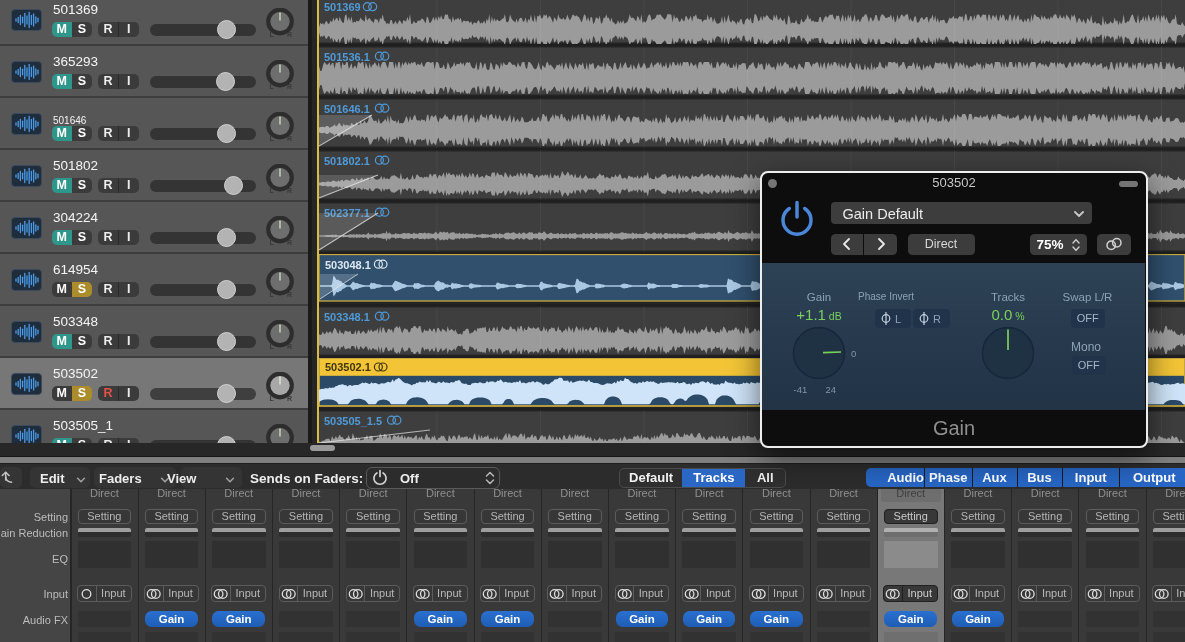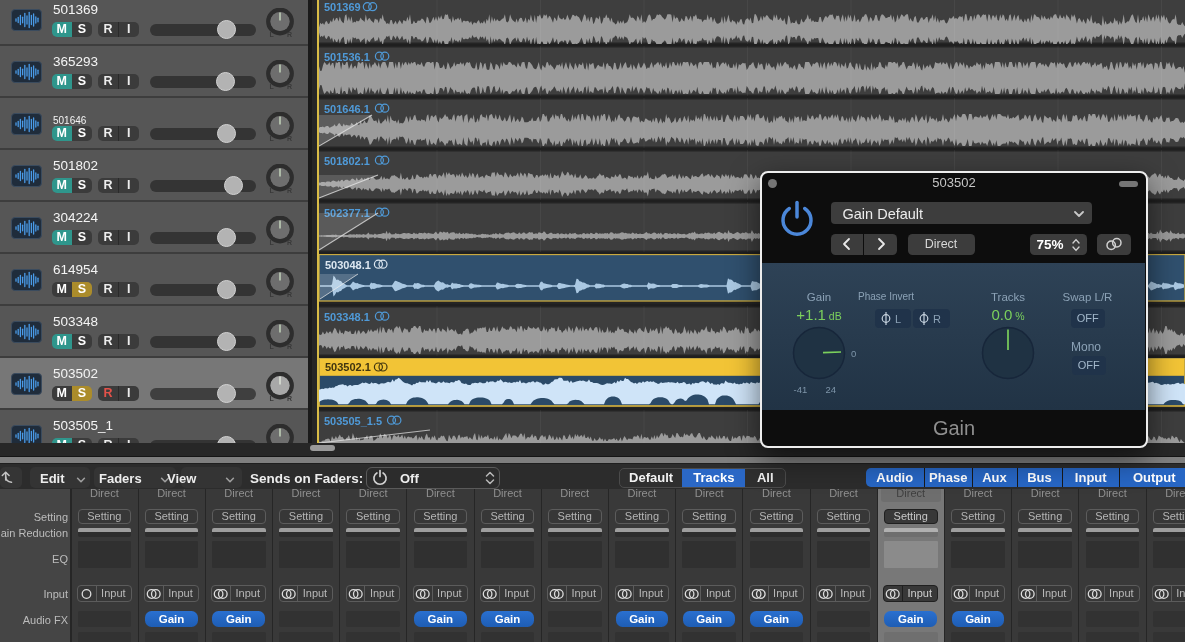--- a/index.html
+++ b/index.html
@@ -441,21 +441,21 @@
 <svg width="14" height="16" viewBox="0 0 14 16" style="position:absolute;left:483px;top:470px">
     <path d="M 3.5 6 L 7 2.5 L 10.5 6" fill="none" stroke="#b8b8b8" stroke-width="1.5" stroke-linecap="round" stroke-linejoin="round"></path>
     <path d="M 3.5 10 L 7 13.5 L 10.5 10" fill="none" stroke="#b8b8b8" stroke-width="1.5" stroke-linecap="round" stroke-linejoin="round"></path>
   </svg>
 <div style="position:absolute;left:619px;top:467.5px;width:167px;height:20px;border:1px solid #4b4b4b;border-radius:5px;background:#2f2f2f;box-sizing:border-box;overflow:hidden;display:flex">
     <div style="width:63px;text-align:center;line-height:18px;font-size:13px;font-weight:600;color:#f2f2f2">Default</div>
     <div style="width:64px;text-align:center;line-height:18px;font-size:13px;font-weight:600;color:#fff;background:#2b68c6">Tracks</div>
     <div style="width:40px;text-align:center;line-height:18px;font-size:13px;font-weight:600;color:#f2f2f2">All</div>
   </div>
 <div style="position:absolute;left:865.5px;top:467.5px;width:325px;height:19.5px;border-radius:5px 0 0 5px;overflow:hidden;display:flex">
-    <div style="width:59.5px;text-align:center;line-height:19px;font-size:13px;font-weight:600;color:#fff;background:#2766c4;border-right:1.5px solid #191919;box-sizing:border-box">Audio</div>
+    <div style="width:59.5px;text-align:right;line-height:19px;font-size:13px;font-weight:600;color:#fff;background:#2766c4;border-right:1.5px solid #191919;box-sizing:border-box">Audio</div>
     <div style="width:47.5px;text-align:center;line-height:19px;font-size:13px;font-weight:600;color:#fff;background:#2766c4;border-right:1.5px solid #191919;box-sizing:border-box">Phase</div>
     <div style="width:45px;text-align:center;line-height:19px;font-size:13px;font-weight:600;color:#fff;background:#2766c4;border-right:1.5px solid #191919;box-sizing:border-box">Aux</div>
     <div style="width:45px;text-align:center;line-height:19px;font-size:13px;font-weight:600;color:#fff;background:#2766c4;border-right:1.5px solid #191919;box-sizing:border-box">Bus</div>
     <div style="width:57.5px;text-align:center;line-height:19px;font-size:13px;font-weight:600;color:#fff;background:#2766c4;border-right:1.5px solid #191919;box-sizing:border-box">Input</div>
     <div style="width:69.5px;text-align:center;line-height:19px;font-size:13px;font-weight:600;color:#fff;background:#2766c4;border-right:1.5px solid #191919;box-sizing:border-box">Output</div>
   </div>
 <div style="position:absolute;left:0;top:489px;width:1185px;height:153px;background:#393939;overflow:hidden">
     <div style="position:absolute;left:0;top:0;width:71.5px;height:153px;background:#454545;border-right:2px solid #262626;box-sizing:border-box"></div>
     <div style="position:absolute;left:-22px;top:21.5px;width:90px;text-align:right;font-size:11px;color:#bcbcbc;white-space:nowrap">Setting</div>
     <div style="position:absolute;left:-22px;top:38px;width:90px;text-align:right;font-size:11px;color:#bcbcbc;white-space:nowrap">Gain Reduction</div>

